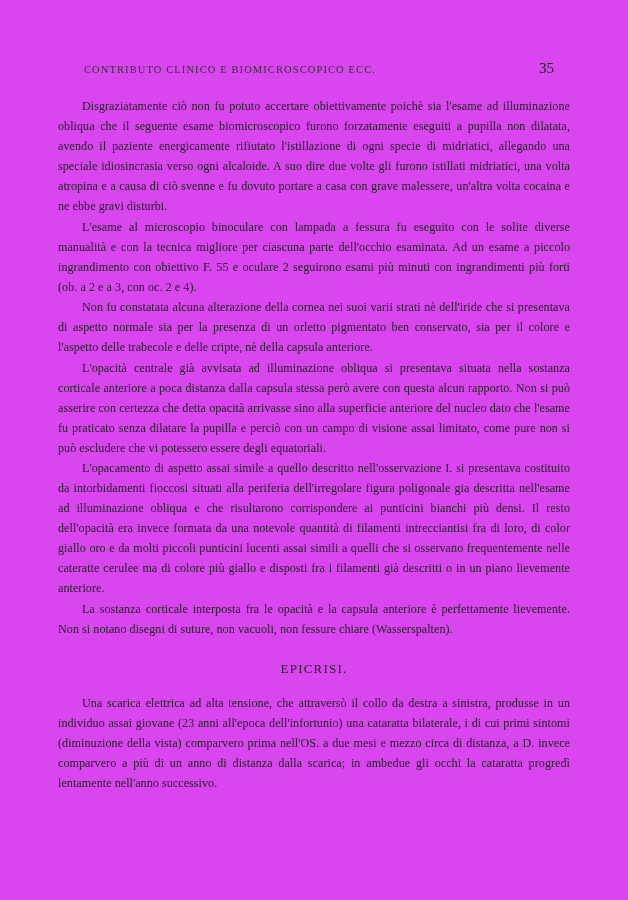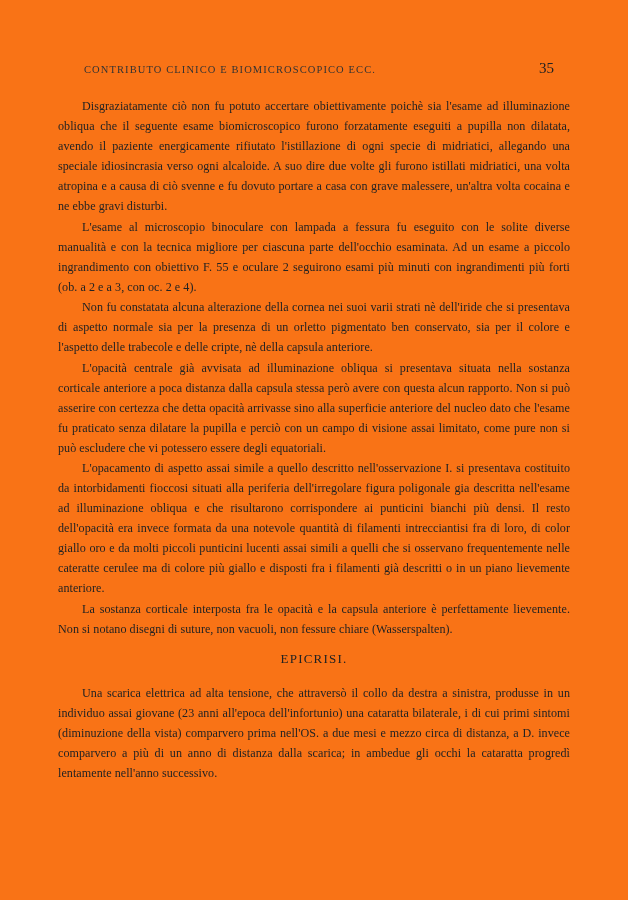--- a/index.html
+++ b/index.html
@@ -14,21 +14,21 @@
     color: #2b2b2b;
     position: relative;
     overflow: hidden;
   }
   .page {
     position: absolute;
     left: 0;
     top: 0;
     width: 628px;
     height: 900px;
-    background: #f97316;
+    background: #d946ef;
   }
   .header {
     position: absolute;
     left: 84px;
     top: 60px;
     width: 470px;
     display: flex;
     align-items: baseline;
     justify-content: space-between;
   }
@@ -55,21 +55,21 @@
     margin: 0 0 0.5px 0;
     font-size: 12.1px;
     line-height: 20px;
     text-align: justify;
     text-indent: 24px;
     color: #232323;
     font-family: Liberation Serif, serif;
     letter-spacing: 0.05px;
   }
   .section-title {
-    margin: 12px 0 16px 0;
+    margin: 22px 0 16px 0;
     text-align: center;
     font-size: 13px;
     letter-spacing: 1.2px;
     font-family: "Liberation Serif", serif;
     color: #222;
   }
   .big {
     font-size: 14.2px;
     line-height: 21.5px;
     text-indent: 26px;

